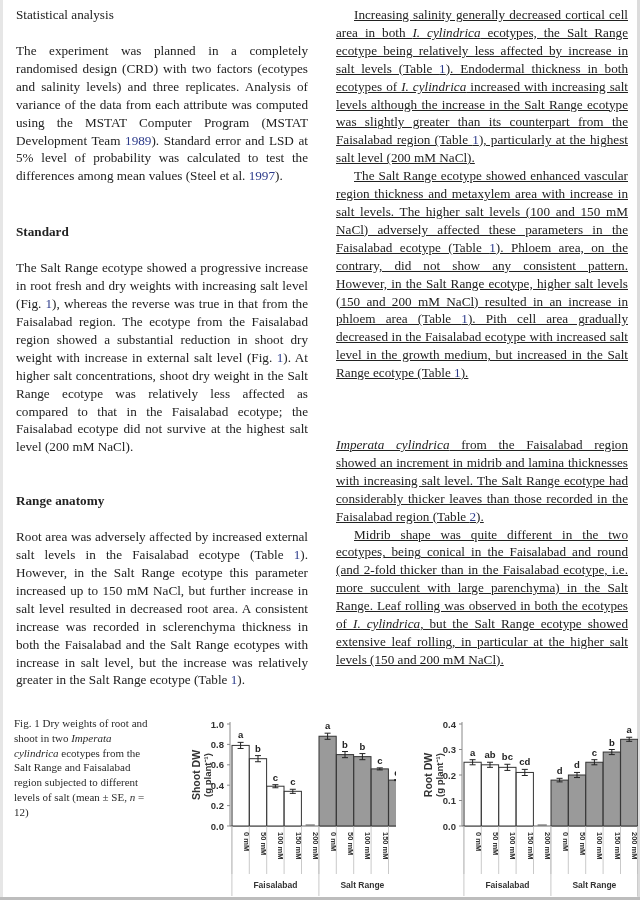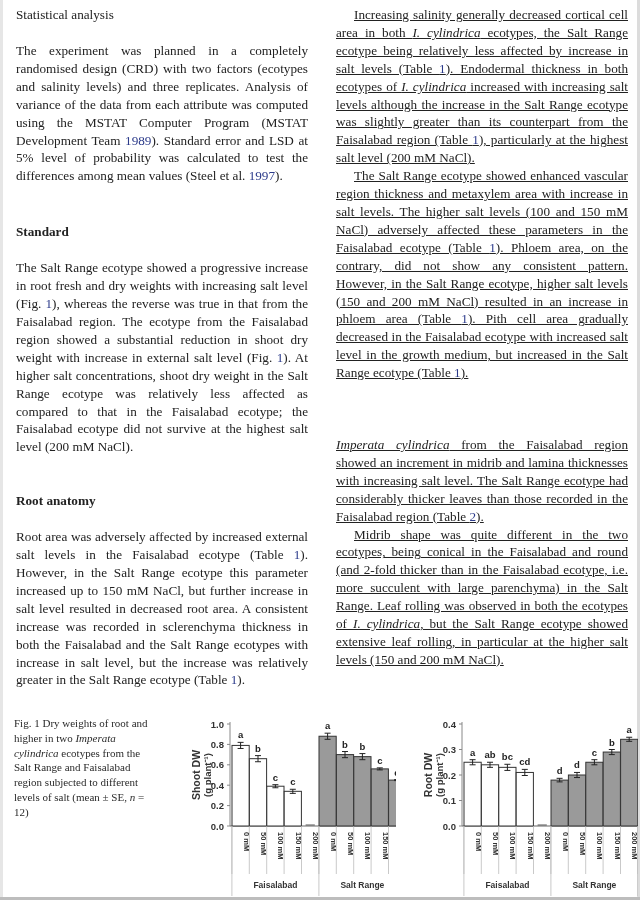--- a/index.html
+++ b/index.html
@@ -41,21 +41,21 @@
   <p>
     <span>The experiment was planned in a completely randomised design (CRD) with two factors (ecotypes and salinity levels) and three replicates. Analysis of variance of the data from each attribute was computed using the MSTAT Computer Program (MSTAT Development Team </span><span class="ref">1989</span><span>). Standard error and LSD at 5% level of probability was calculated to test the differences among mean values (Steel et al. </span><span class="ref">1997</span><span>).</span>
   </p>
   <div style="height:38px"></div>
   <h3 class="sec-head bold">Standard</h3>
   <div style="height:18px"></div>
   <p>
     <span>The Salt Range ecotype showed a progressive increase in root fresh and dry weights with increasing salt level (Fig. </span><span class="ref">1</span><span>), whereas the reverse was true in that from the Faisalabad region. The ecotype from the Faisalabad region showed a substantial reduction in shoot dry weight with increase in external salt level (Fig. </span><span class="ref">1</span><span>). At higher salt concentrations, shoot dry weight in the Salt Range ecotype was relatively less affected as compared to that in the Faisalabad ecotype; the Faisalabad ecotype did not survive at the highest salt level (200 mM NaCl).</span>
   </p>
   <div style="height:36px"></div>
-  <h3 class="sec-head bold">Root anatomy</h3>
+  <h3 class="sec-head bold">Range anatomy</h3>
   <div style="height:18px"></div>
   <p>
     <span>Root area was adversely affected by increased external salt levels in the Faisalabad ecotype (Table </span><span class="ref">1</span><span>). However, in the Salt Range ecotype this parameter increased up to 150 mM NaCl, but further increase in salt level resulted in decreased root area. A consistent increase was recorded in sclerenchyma thickness in both the Faisalabad and the Salt Range ecotypes with increase in salt level, but the increase was relatively greater in the Salt Range ecotype (Table </span><span class="ref">1</span><span>).</span>
   </p>
 </div>
 
 <div class="col col-right">
   <p class="indent">
     <span>Increasing salinity generally decreased cortical cell area in both </span><i>I. cylindrica</i><span> ecotypes, the Salt Range ecotype being relatively less affected by increase in salt levels (Table </span><span class="ref">1</span><span>). Endodermal thickness in both ecotypes of </span><i>I. cylindrica</i><span> increased with increasing salt levels although the increase in the Salt Range ecotype was slightly greater than its counterpart from the Faisalabad region (Table </span><span class="ref">1</span><span>), particularly at the highest salt level (200 mM NaCl).</span>
   </p>
@@ -66,21 +66,21 @@
   <div style="height:18px"></div>
   <p>
     <i>Imperata cylindrica</i><span> from the Faisalabad region showed an increment in midrib and lamina thicknesses with increasing salt level. The Salt Range ecotype had considerably thicker leaves than those recorded in the Faisalabad region (Table </span><span class="ref">2</span><span>).</span>
   </p>
   <p class="indent">
     <span>Midrib shape was quite different in the two ecotypes, being conical in the Faisalabad and round (and 2-fold thicker than in the Faisalabad ecotype, i.e. more succulent with large parenchyma) in the Salt Range. Leaf rolling was observed in both the ecotypes of </span><i>I. cylindrica</i><span>, but the Salt Range ecotype showed extensive leaf rolling, in particular at the higher salt levels (150 and 200 mM NaCl).</span>
   </p>
 </div>
 
 <div class="caption">
-  <b>Fig. 1</b><span>  Dry weights of root and higher in two </span><i>Imperata cylindrica</i><span> ecotypes from the Salt Range and Faisalabad region subjected to different levels of salt (mean ± SE, </span><i>n</i><span> = 12)</span>
+  <b>Fig. 1</b><span>  Dry weights of root and shoot in two </span><i>Imperata cylindrica</i><span> ecotypes from the Salt Range and Faisalabad region subjected to different levels of salt (mean ± SE, </span><i>n</i><span> = 12)</span>
 </div>
 
 <svg id="chart-shoot" style="position:absolute;left:168px;top:712px;" width="228" height="186" xmlns="http://www.w3.org/2000/svg">
     <text x="0" y="0" transform="translate(32,63) rotate(-90)" text-anchor="middle" font-size="10.5" font-weight="bold" fill="#333">Shoot DW</text>
     <text x="0" y="0" transform="translate(43,63) rotate(-90)" text-anchor="middle" font-size="9.5" font-weight="bold" fill="#333">(g plant⁻¹)</text>
     <line x1="62" y1="10" x2="62" y2="114" stroke="#888" stroke-width="1"></line>
     <line x1="59" y1="114" x2="62" y2="114" stroke="#888" stroke-width="1"></line>
     <text x="56" y="117.5" text-anchor="end" font-size="9.5" font-weight="bold" fill="#333">0.0</text>
     <line x1="59" y1="93.6" x2="62" y2="93.6" stroke="#888" stroke-width="1"></line>
     <text x="56" y="97.1" text-anchor="end" font-size="9.5" font-weight="bold" fill="#333">0.2</text>

